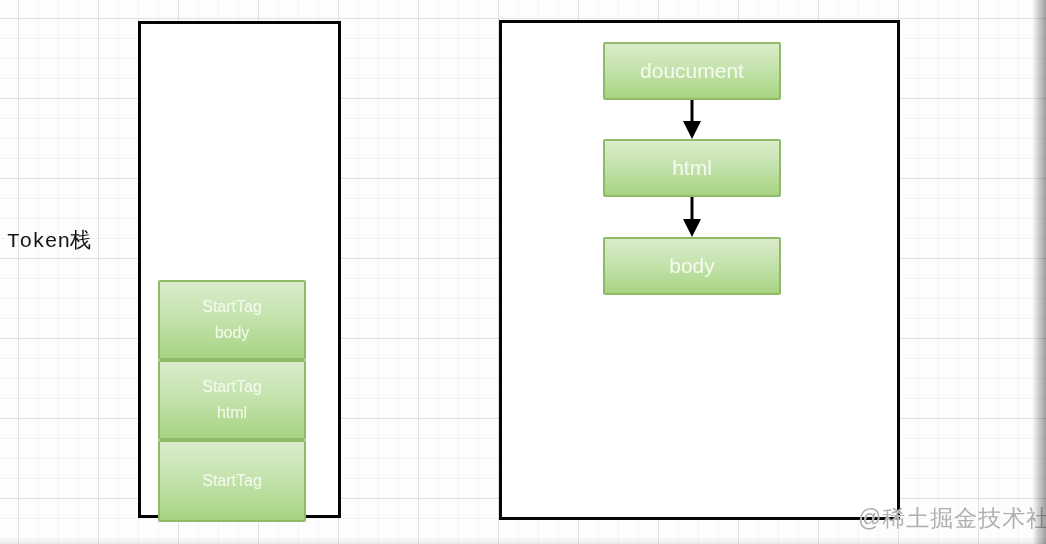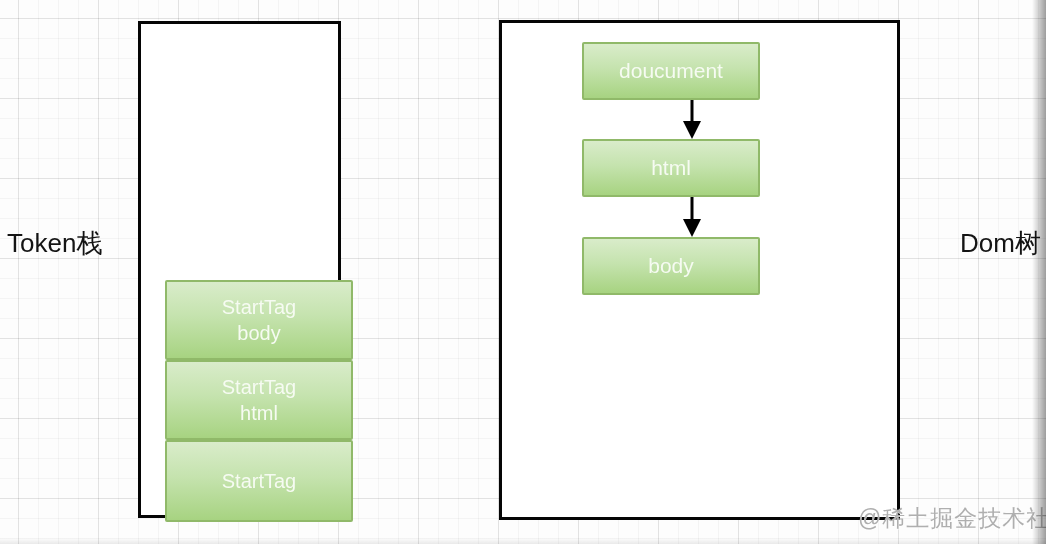--- a/index.html
+++ b/index.html
@@ -31,23 +31,24 @@
   }
   .edge-shadow-bottom {
     position: absolute;
     left: 0; right: 0; bottom: 0;
     height: 6px;
     background: linear-gradient(to bottom, rgba(0,0,0,0), rgba(0,0,0,0.08));
     pointer-events: none;
   }
   .side-label {
     position: absolute;
-    font-size: 26px;
+    font-size: 21px;
     color: #141414;
     white-space: nowrap;
+    font-family: Liberation Mono, monospace;
   }
   .label-token { left: 7px;  top: 226px; }
   .label-dom   { left: 960px; top: 226px; }
 
   .container-box {
     position: absolute;
     box-sizing: border-box;
     border: 3px solid #050505;
     background: #ffffff;
   }
@@ -62,33 +63,33 @@
     background: linear-gradient(to bottom, #d9ecca 0%, #c5e3ae 45%, #a7d381 100%);
     color: #f6fbf2;
     text-align: center;
     display: flex;
     flex-direction: column;
     justify-content: center;
     align-items: center;
   }
   
   .stack-item {
-    left: 165px;
-    width: 188px;
+    left: 158px;
+    width: 148px;
     height: 80px;
-    font-size: 20px;
+    font-size: 16px;
     line-height: 26px;
   }
   .stack-item-0 { top: 280px; }
   .stack-item-1 { top: 360px; }
   .stack-item-2 { top: 440px; height: 82px; }
 
   
   .dom-node {
-    left: 582px;
+    left: 603px;
     width: 178px;
     height: 58px;
     font-size: 21px;
   }
   .dom-node-0 { top: 42px; }
   .dom-node-1 { top: 139px; }
   .dom-node-2 { top: 237px; }
 
   .arrow {
     position: absolute;
@@ -152,19 +153,18 @@
     <svg viewBox="0 0 22 40" xmlns="http://www.w3.org/2000/svg">
       <line x1="11" y1="0" x2="11" y2="25" stroke="#000000" stroke-width="3"></line>
       <polygon points="11,40 2,22 20,22" fill="#000000"></polygon>
     </svg>
   </div>
 
   <div class="green-node dom-node dom-node-2">
     <span>body</span>
   </div>
 
-  <div class="side-label label-dom">Dom树</div>
 
   <div class="watermark">@稀土掘金技术社区</div>
 
   <div class="edge-shadow-right"></div>
   <div class="edge-shadow-bottom"></div>
 </div>
 
 </body></html>

